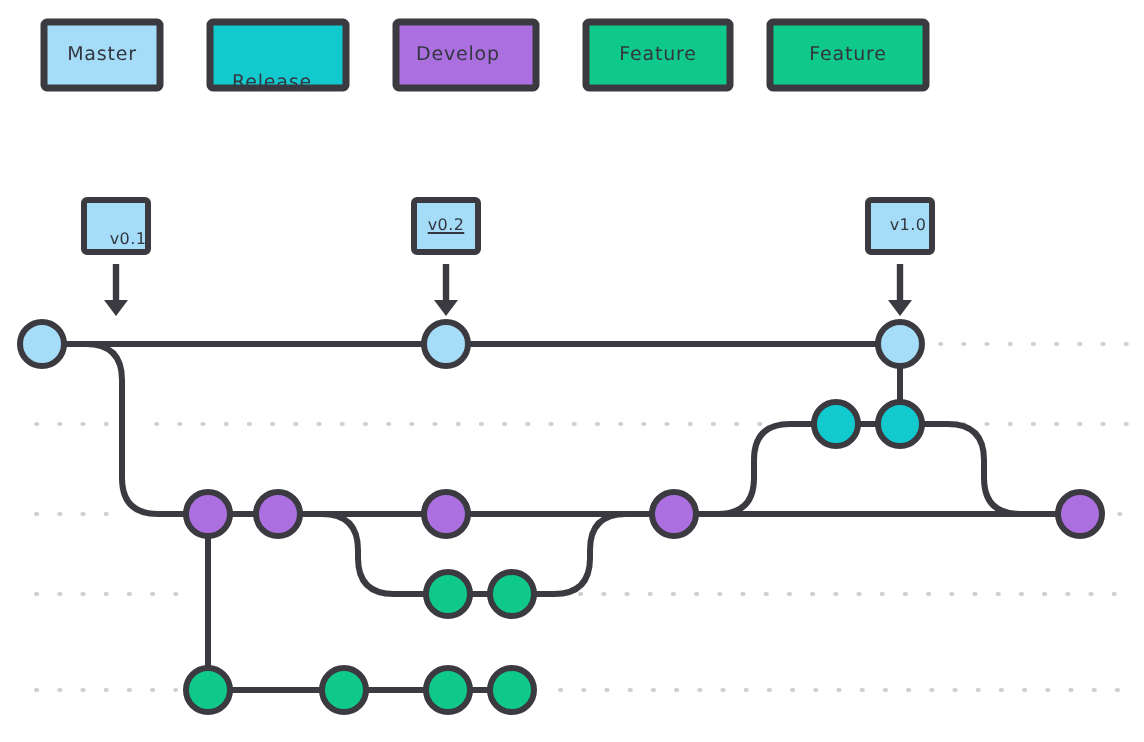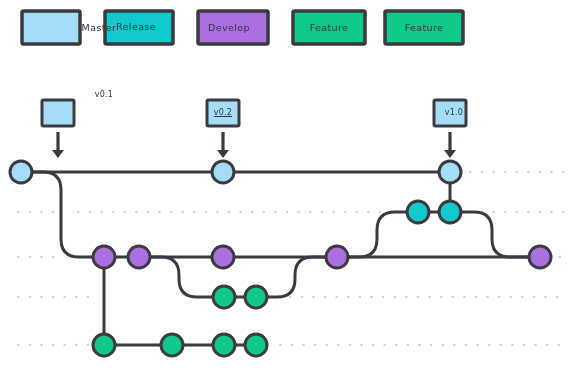--- a/index.html
+++ b/index.html
@@ -113,25 +113,25 @@
         <circle cx="224" cy="297" r="11" fill="#0fc98b" stroke="#3a3a40" stroke-width="3"></circle>
         <circle cx="256" cy="297" r="11" fill="#0fc98b" stroke="#3a3a40" stroke-width="3"></circle>
         <circle cx="104" cy="345" r="11" fill="#0fc98b" stroke="#3a3a40" stroke-width="3"></circle>
         <circle cx="172" cy="345" r="11" fill="#0fc98b" stroke="#3a3a40" stroke-width="3"></circle>
         <circle cx="224" cy="345" r="11" fill="#0fc98b" stroke="#3a3a40" stroke-width="3"></circle>
         <circle cx="256" cy="345" r="11" fill="#0fc98b" stroke="#3a3a40" stroke-width="3"></circle>
       </g>
   </svg>
 
   <div id="legend-labels">
-      <div class="legend-label" style="left: 22px; top: 20.5px; width: 58px; line-height: 14px; padding-left: 48px;">Master</div>
-      <div class="legend-label" style="left: 105px; top: 20px; width: 62px; line-height: 14px;">Release</div>
+      <div class="legend-label" style="left: 22px; top: 20.5px; width: 58px; line-height: 14px;">Master</div>
+      <div class="legend-label" style="left: 105px; top: 35px; width: 62px; line-height: 14px;">Release</div>
       <div class="legend-label" style="left: 183px; top: 20.5px; width: 92px; line-height: 14px;">Develop</div>
       <div class="legend-label" style="left: 293px; top: 20.5px; width: 72px; line-height: 14px;">Feature</div>
       <div class="legend-label" style="left: 385px; top: 20.5px; width: 78px; line-height: 14px;">Feature</div>
     </div>
   <div id="tag-labels">
-      <div class="tag-label" style="left: 42px; top: 89px; width: 44px; line-height: 12px; margin-left: 40px;">v0.1</div>
+      <div class="tag-label" style="left: 42px; top: 114px; width: 44px; line-height: 12px;">v0.1</div>
       <div class="tag-label" style="left: 207px; top: 107px; width: 32px; line-height: 12px; text-decoration: underline;">v0.2</div>
       <div class="tag-label" style="left: 434px; top: 107px; width: 40px; line-height: 12px;">v1.0</div>
     </div>
 
 </div>
 
 </body></html>

